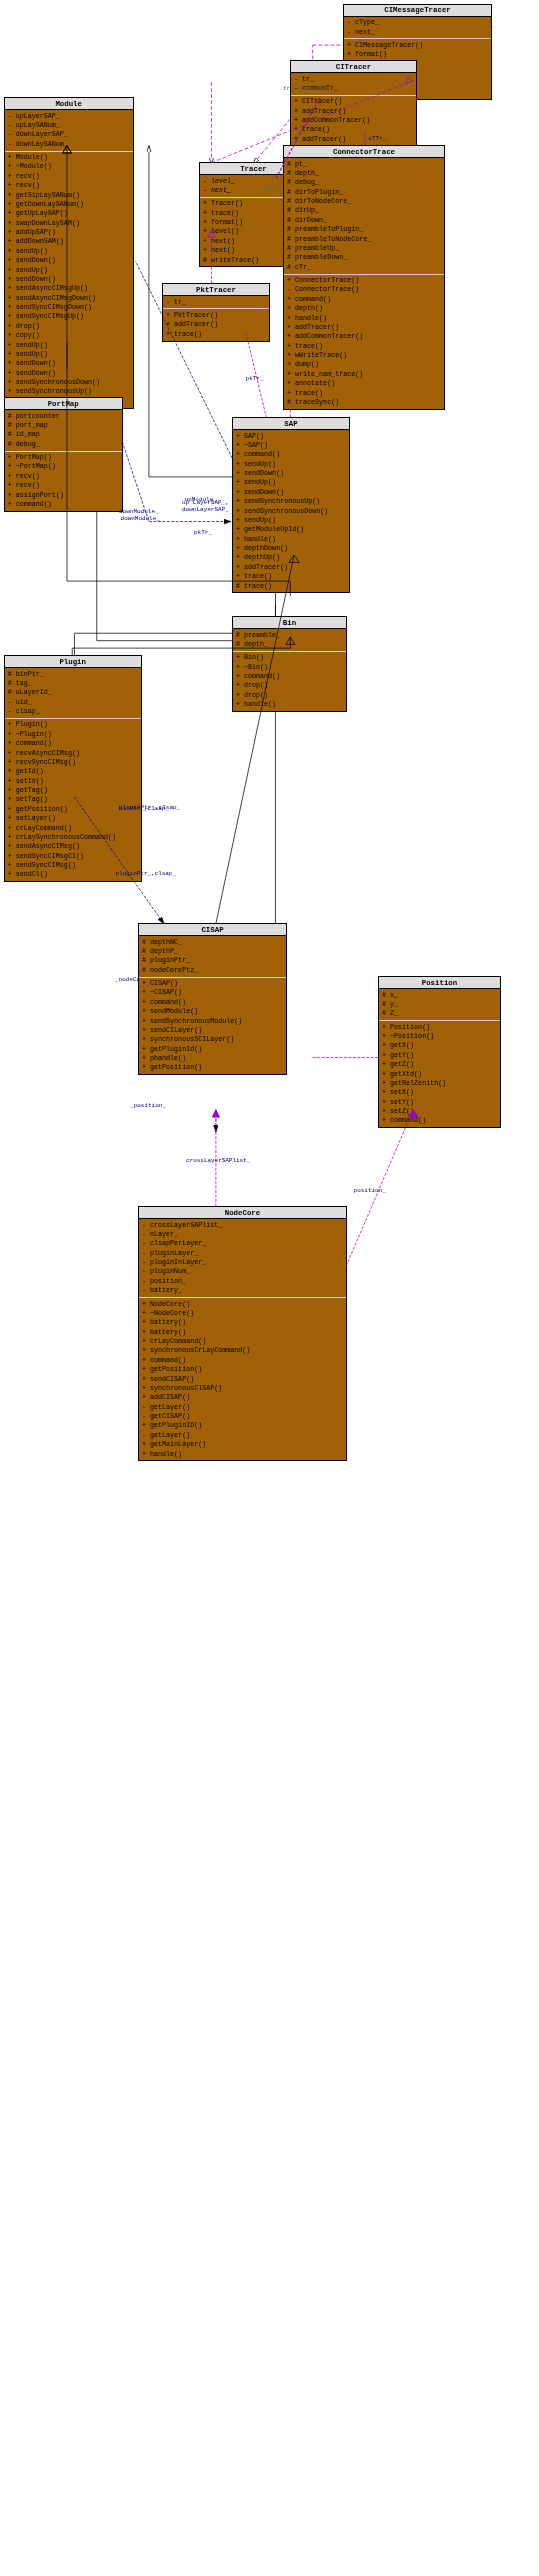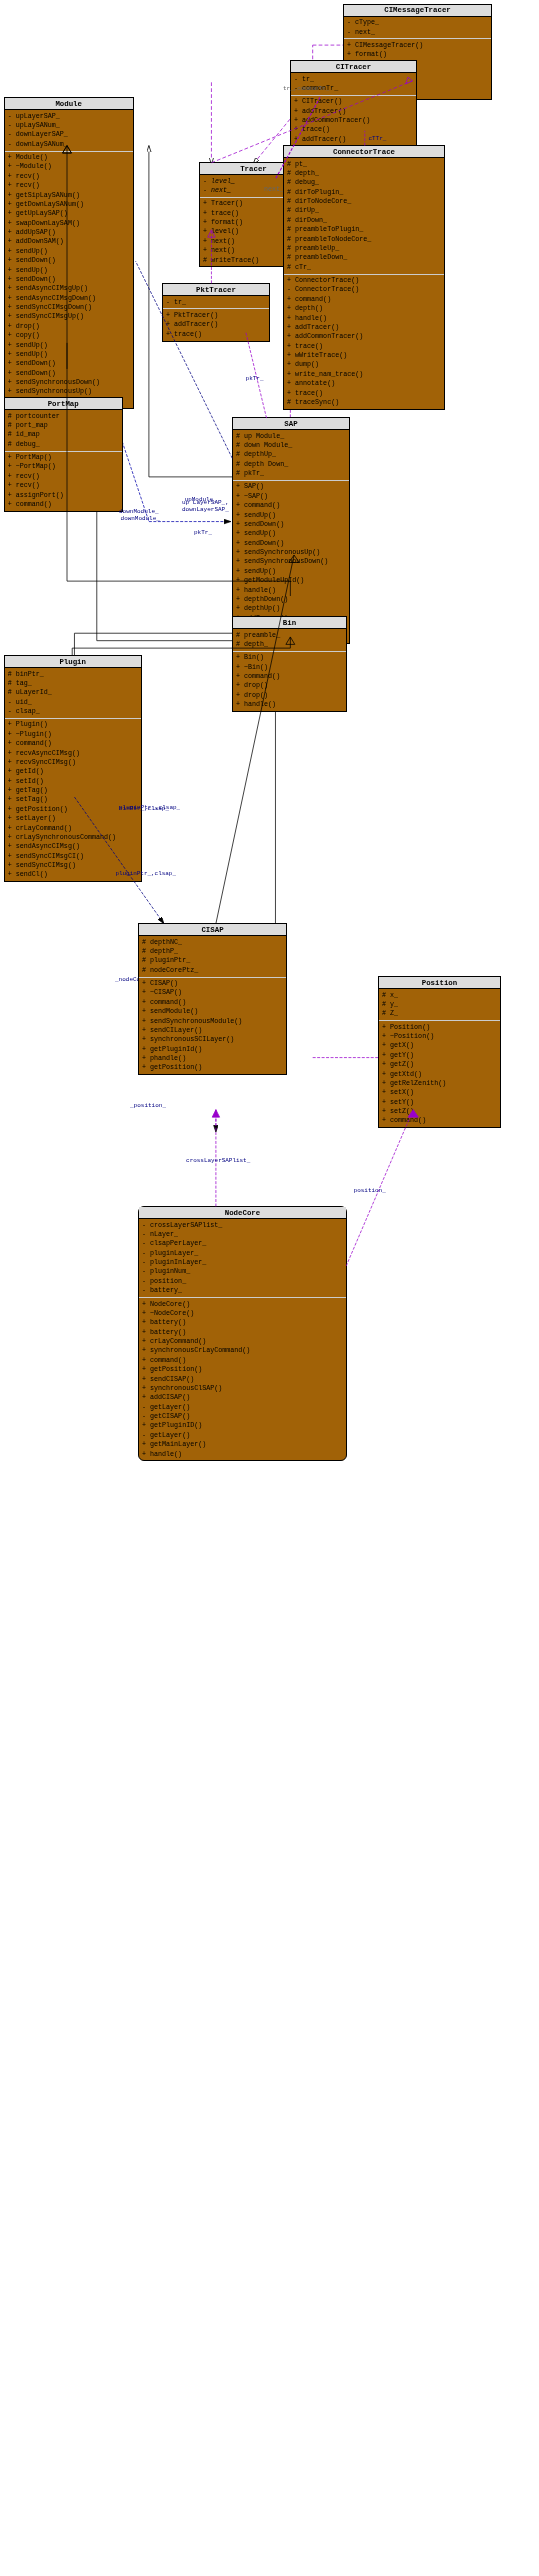--- a/index.html
+++ b/index.html
@@ -256,27 +256,20 @@
       <div>+ ~PortMap()</div>
       <div>+ recv()</div>
       <div>+ recv()</div>
       <div>+ assignPort()</div>
       <div>+ command()</div>
     </div>
   </div>
 
   <div class="uml-box" style="left:232px; top:417px; width:118px;">
     <div class="box-title">SAP</div>
-    <div class="box-section">
-      <div># up Module_</div>
-      <div># down Module_</div>
-      <div># depthUp_</div>
-      <div># depth Down_</div>
-      <div># pkTr_</div>
-    </div>
     <div class="box-section">
       <div>+ SAP()</div>
       <div>+ ~SAP()</div>
       <div>+ command()</div>
       <div>+ sendUp()</div>
       <div>+ sendDown()</div>
       <div>+ sendUp()</div>
       <div>+ sendDown()</div>
       <div>+ sendSynchronousUp()</div>
       <div>+ sendSynchronousDown()</div>
@@ -381,21 +374,21 @@
       <div>+ getZ()</div>
       <div>+ getXtd()</div>
       <div>+ getRelZenith()</div>
       <div>+ setX()</div>
       <div>+ setY()</div>
       <div>+ setZ()</div>
       <div>+ command()</div>
     </div>
   </div>
 
-  <div class="uml-box" style="left:138px; top:1206px; width:209px;border-radius:6px;">
+  <div class="uml-box" style="left:138px; top:1206px; width:209px;">
     <div class="box-title">NodeCore</div>
     <div class="box-section">
       <div>- crossLayerSAPlist_</div>
       <div>- nLayer_</div>
       <div>- clsapPerLayer_</div>
       <div>- pluginLayer_</div>
       <div>- pluginInLayer_</div>
       <div>- pluginNum_</div>
       <div>- position_</div>
       <div>- battery_</div>

